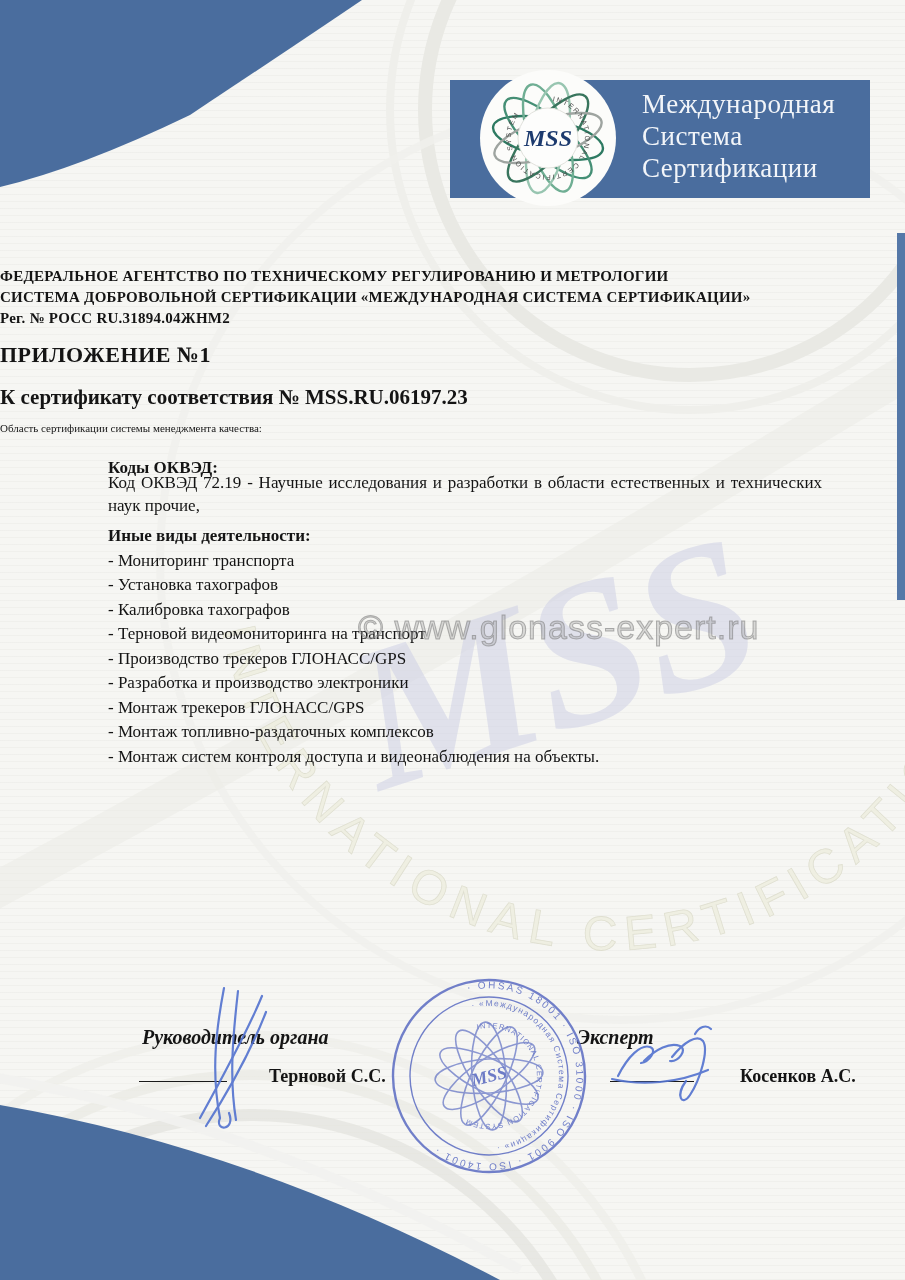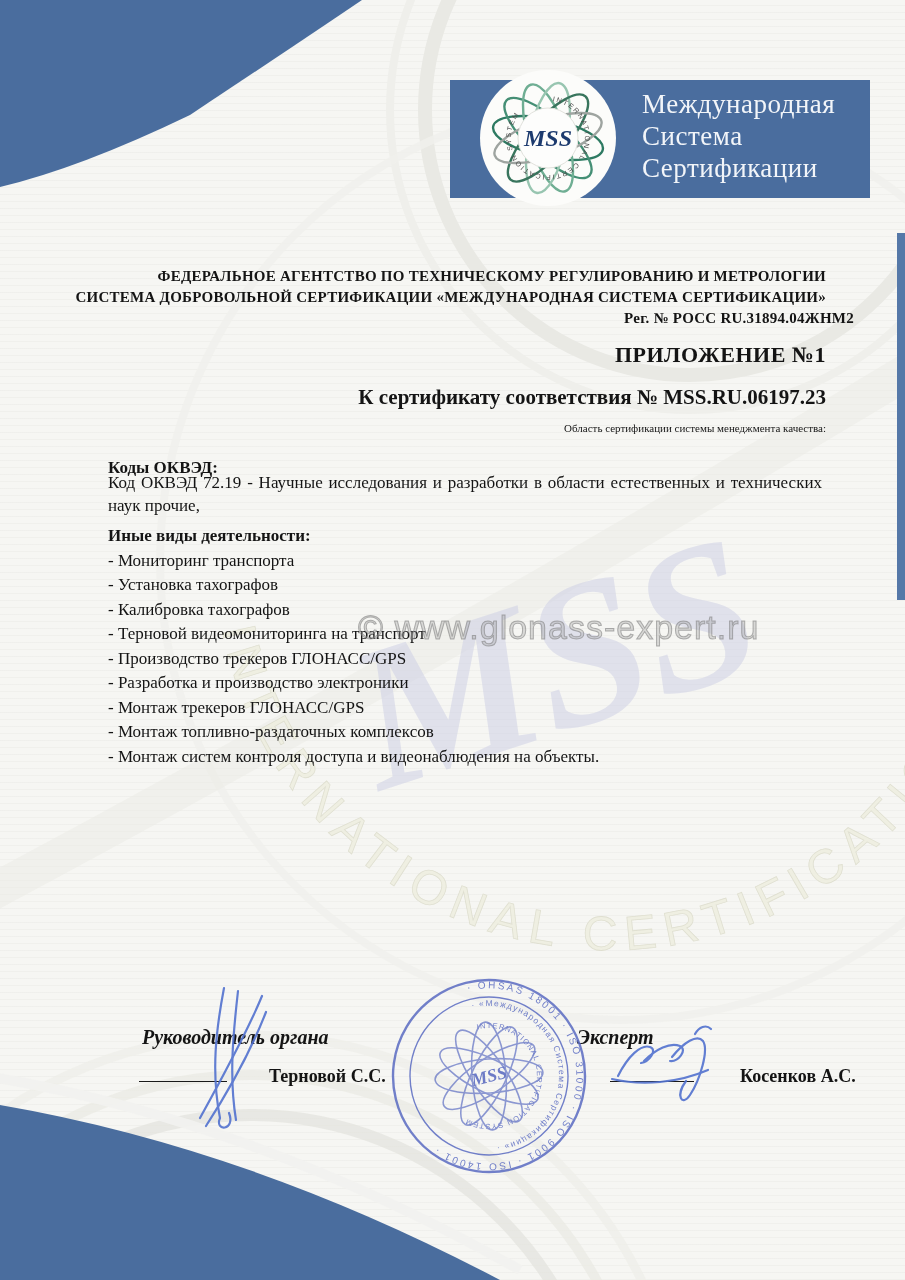--- a/index.html
+++ b/index.html
@@ -3,21 +3,21 @@
 <meta charset="utf-8">
 <style>
   html,body{margin:0;padding:0;background:#888;}
   #page{
     position:relative;width:905px;height:1280px;overflow:hidden;
     background:#f6f6f3;
     background-image:repeating-linear-gradient(0deg, rgba(185,185,178,.10) 0 1px, rgba(255,255,255,0) 1px 7px);
     font-family:"Liberation Serif","DejaVu Serif",serif;color:#141414;
   }
   .abs{position:absolute;}
-  .ctr{left:0;width:826px;text-align:right;}
+  .ctr{left:0;width:826px;text-align:left;}
   .b{font-weight:bold;}
   .hdr-line{font-size:15px;font-weight:bold;letter-spacing:.25px;}
   .doc-title{font-size:22px;font-weight:bold;letter-spacing:.5px;}
   .doc-sub{font-size:21px;font-weight:bold;}
   .scope{font-size:11px;font-weight:normal;}
   .body-t{font-size:17px;}
   .just{text-align:justify;line-height:22.5px;}
   .list{line-height:24.45px;font-size:17px;}
   .role{font-size:20px;font-weight:bold;font-style:italic;}
   .name{font-size:18px;font-weight:bold;padding-left:32px;}
@@ -96,21 +96,21 @@
   </svg>
 
   <div class="abs txt org-name" style="left:642px;top:88px;">
     <div>Международная</div>
     <div>Система</div>
     <div>Сертификации</div>
   </div>
 
   <div class="abs txt ctr hdr-line" style="top:268px;">ФЕДЕРАЛЬНОЕ АГЕНТСТВО ПО ТЕХНИЧЕСКОМУ РЕГУЛИРОВАНИЮ И МЕТРОЛОГИИ</div>
   <div class="abs txt ctr hdr-line" style="top:289px;">СИСТЕМА ДОБРОВОЛЬНОЙ СЕРТИФИКАЦИИ «МЕЖДУНАРОДНАЯ СИСТЕМА СЕРТИФИКАЦИИ»</div>
-  <div class="abs txt ctr hdr-line" style="top:310px;font-size:15px;padding-left:28px;">Рег. № РОСС RU.31894.04ЖНМ2</div>
+  <div class="abs txt ctr hdr-line" style="top:310px;font-size:15px;">Рег. № РОСС RU.31894.04ЖНМ2</div>
 
   <div class="abs txt ctr doc-title" style="top:342px;">ПРИЛОЖЕНИЕ №1</div>
   <div class="abs txt ctr doc-sub" style="top:385px;">К сертификату соответствия № MSS.RU.06197.23</div>
   <div class="abs txt ctr scope" style="top:422px;">Область сертификации системы менеджмента качества:</div>
 
   <div class="abs txt body-t b" style="left:108px;top:450px;margin-top:8px;">Коды ОКВЭД:</div>
   <div class="abs txt body-t just" style="left:108px;top:472px;width:714px;">Код ОКВЭД 72.19 - Научные исследования и разработки в области естественных и технических наук прочие,</div>
 
   <div class="abs txt body-t b" style="left:108px;top:526px;">Иные виды деятельности:</div>
   <div class="abs txt list" style="left:108px;top:549px;width:740px;">

